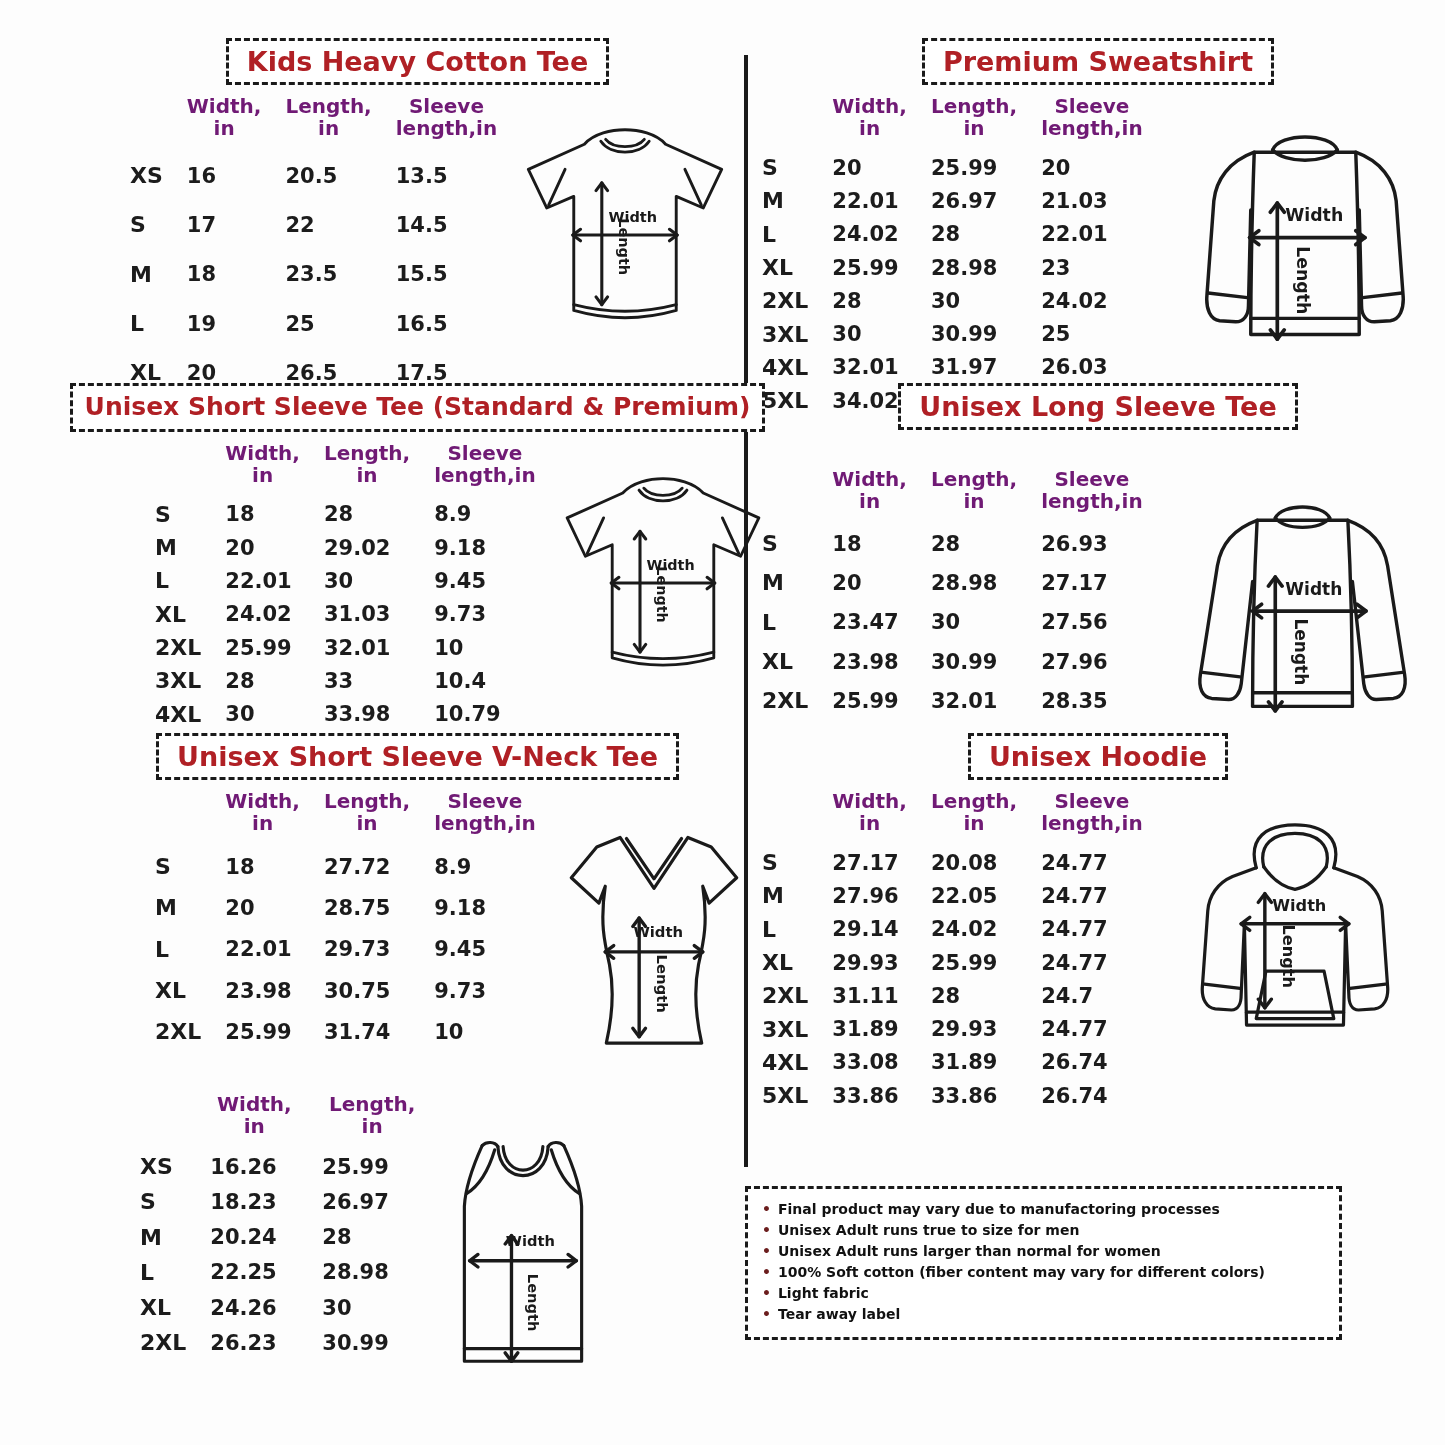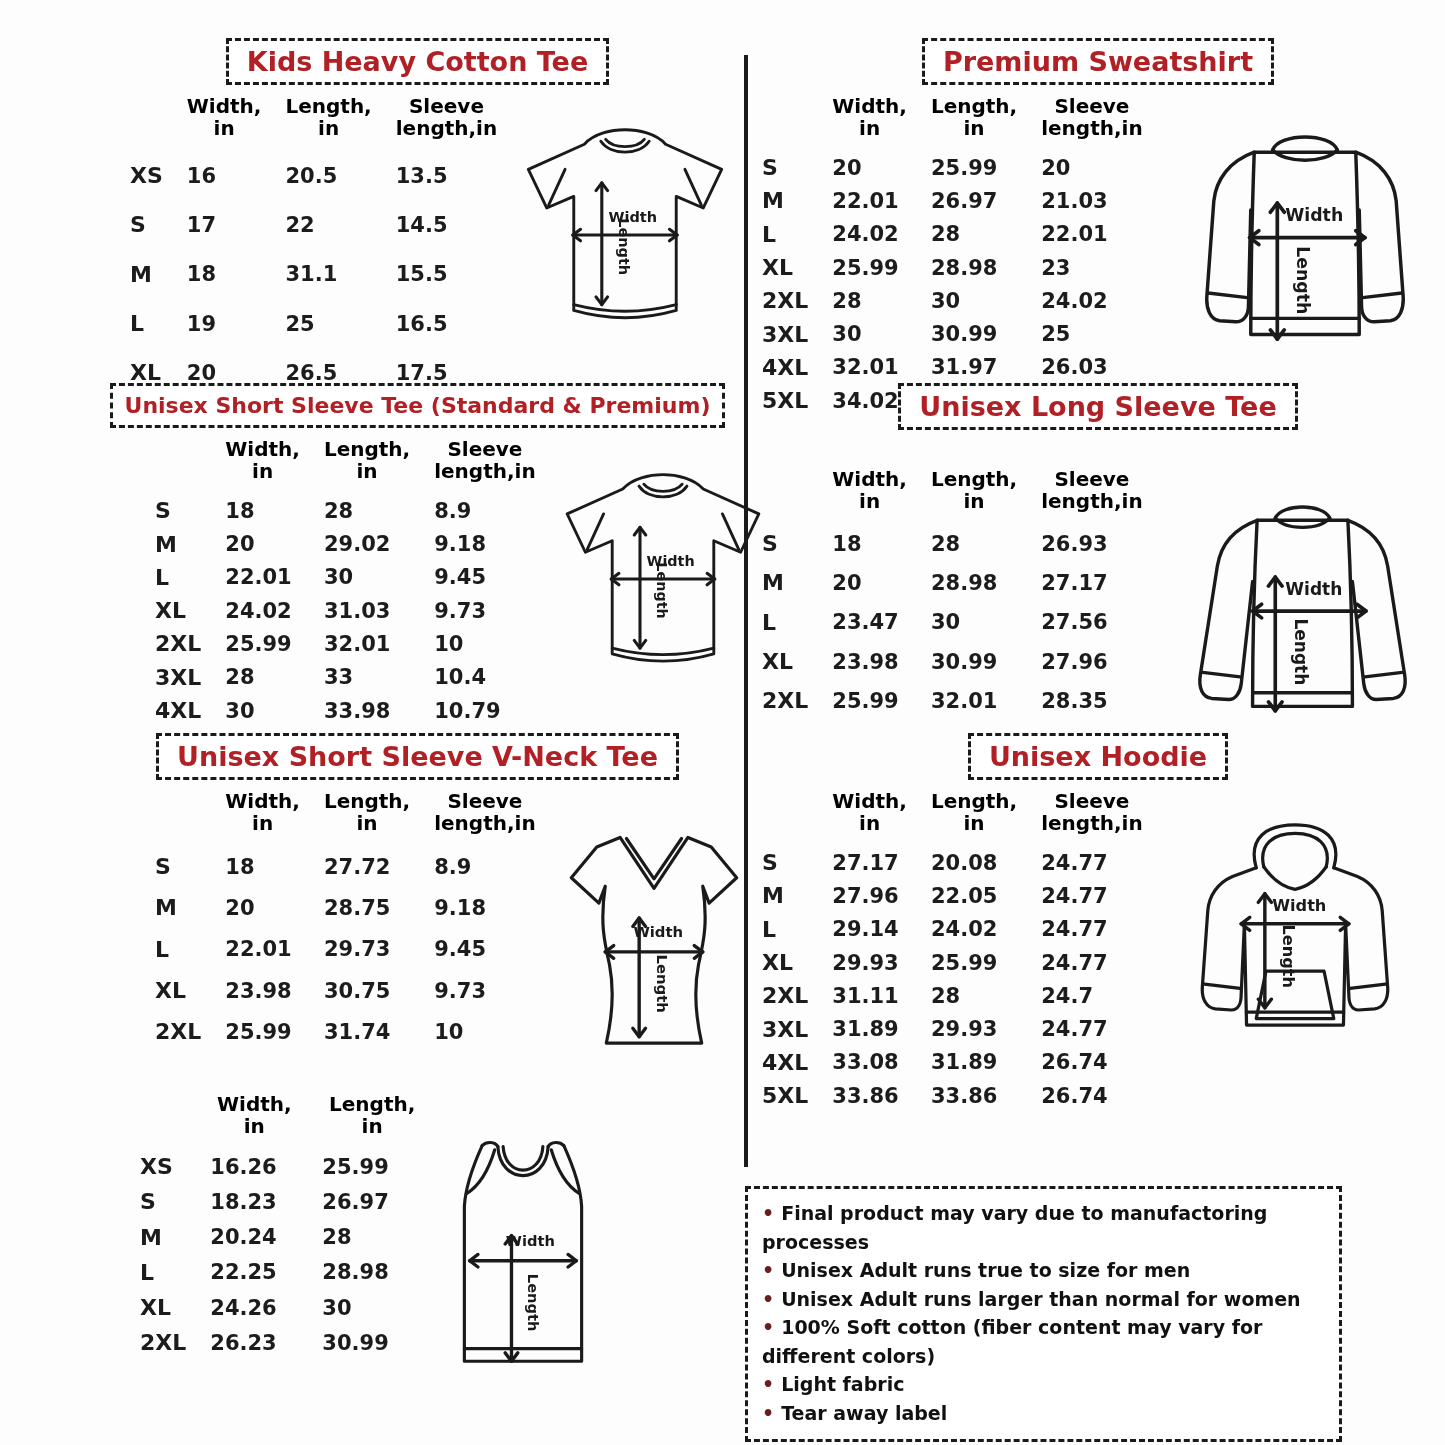--- a/index.html
+++ b/index.html
@@ -9,27 +9,27 @@
     font-family:"DejaVu Sans", sans-serif; color:#1c1c1c; overflow:hidden;
   }
   .divider { position:absolute; left:744px; top:55px; width:4px; height:1112px; background:#1a1a1a; }
 
   .panel { position:absolute; display:flex; flex-direction:column; align-items:center; }
   .title-box {
     border:3px dashed #1a1a1a; padding:5px 18px; font-weight:bold; font-size:27px;
     white-space:nowrap; background:#fff; line-height:1.15;
   }
   .title-box span { color:#b02025; }
-  .small-title { font-size:22px; padding:7px 12px; }
+  .small-title { font-size:25px; padding:7px 12px; }
 
   .panel-body { display:flex; align-items:flex-start; width:100%; margin-top:6px; }
 
   table.size-table { border-collapse:collapse; font-weight:bold; }
   table.size-table th {
-    color:#000000; font-size:20px; font-weight:bold; white-space:pre-line;
+    color:#701a75; font-size:20px; font-weight:bold; white-space:pre-line;
     text-align:center; vertical-align:bottom; padding:4px 12px 12px; line-height:1.1;
   }
   table.size-table td {
     font-size:21px; text-align:left; padding:var(--rp,5px) 12px; line-height:1.15;
   }
   table.size-table td.size-cell { font-size:22px; padding-left:0; }
 
   .p1 { left:95px;  top:38px;  width:645px; }
   .p2 { left:756px; top:38px;  width:684px; }
   .p3 { left:95px;  top:383px; width:645px; }
@@ -54,21 +54,21 @@
   .p4 svg { width:295px; margin-top:20px; margin-right:55px; }
   .p5 svg { width:212px; margin-top:26px; margin-right:42px; }
   .p6 svg { width:280px; margin-top:28px; margin-right:32px; }
   .p7 svg { width:178px; margin-top:44px; margin-right:128px; }
 
   .notes {
     position:absolute; left:745px; top:1186px; width:597px;
     border:3px dashed #1a1a1a; padding:10px 14px 12px; background:#fff;
   }
   .notes ul { list-style:none; margin:0; padding:0; }
-  .notes li { font-size:19px; font-weight:bold; line-height:1.5; color:#111; }
+  .notes li { font-size:14px; font-weight:bold; line-height:1.5; color:#111; }
   .notes .bullet { color:#6b1d1d; margin-right:7px; }
 </style>
 </head>
 <body>
 
 <div class="canvas">
   <div class="divider"></div>
 
   <section class="panel p1">
     <div class="title-box">
@@ -94,21 +94,21 @@
             </tr>
             <tr>
               <td class="size-cell">S</td>
               <td>17</td>
               <td>22</td>
               <td>14.5</td>
             </tr>
             <tr>
               <td class="size-cell">M</td>
               <td>18</td>
-              <td>31.1</td>
+              <td>23.5</td>
               <td>15.5</td>
             </tr>
             <tr>
               <td class="size-cell">L</td>
               <td>19</td>
               <td>25</td>
               <td>16.5</td>
             </tr>
             <tr>
               <td class="size-cell">XL</td>

